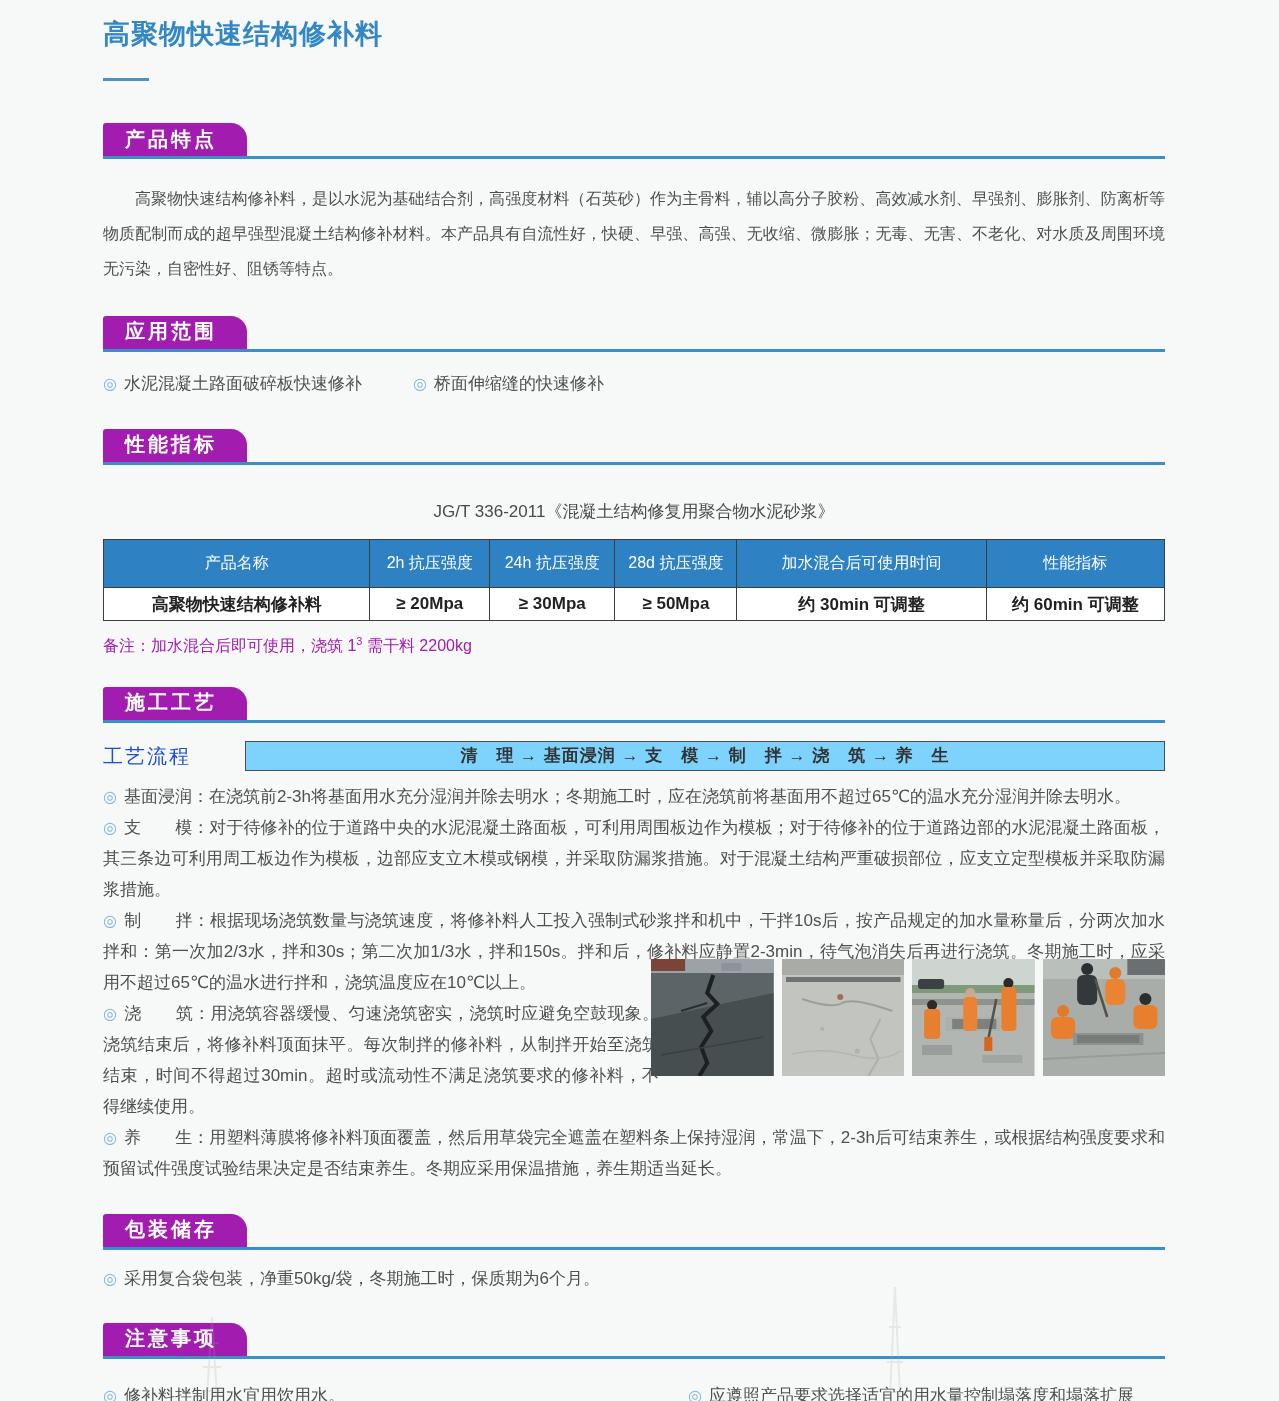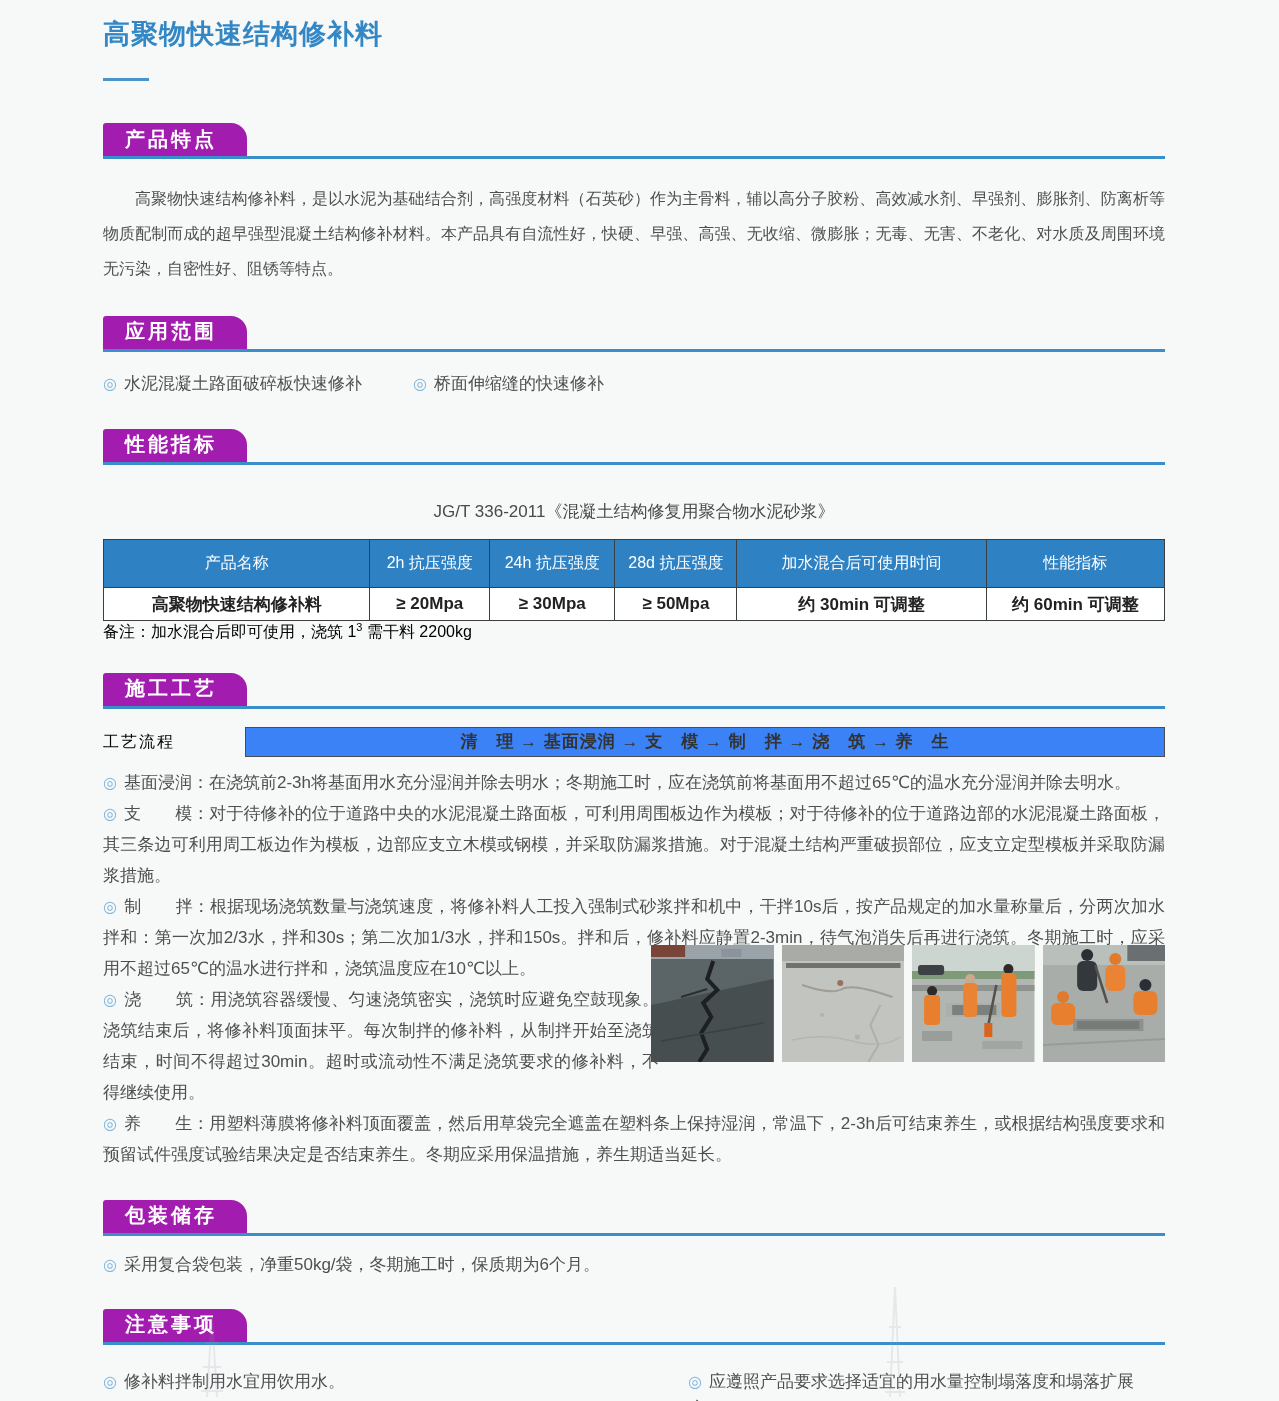--- a/index.html
+++ b/index.html
@@ -39,28 +39,28 @@
   .std-line { margin-top:35px; text-align:center; font-size:17px; color:#4a4a4a; }
   table.perf { border-collapse:collapse; width:100%; margin-top:16px; table-layout:fixed; }
   table.perf th {
     background:#2E82C4; color:#fff; font-size:16px; font-weight:normal;
     border:1px solid #3b3f42; height:48px; padding:0;
   }
   table.perf td {
     background:#fff; color:#222; font-size:17px; font-weight:600;
     border:1px solid #3b3f42; height:33px; text-align:center; padding:2px;
   }
-  .note-line { margin-top:0; font-size:16px; color:#000000; }
+  .note-line { margin-top:14px; font-size:16px; color:#a21caf; }
   .note-line sup { font-size:11px; }
 
   
   .flow-row { display:flex; align-items:center; margin-top:18px; }
-  .flow-label { font-size:16px; color:#000000; width:142px; letter-spacing:2px; }
+  .flow-label { font-size:20px; color:#1d4ed8; width:142px; letter-spacing:2px; }
   .flow-box {
-    flex:1; border:1px solid #4a4e52; background:#3b82f6;
+    flex:1; border:1px solid #4a4e52; background:#7dd3fc;
     font-size:17px; font-weight:600; color:#333; text-align:center;
     line-height:28px; letter-spacing:1px;
   }
   .steps { position:relative; margin-top:10px; }
   .step { font-size:17px; line-height:31px; color:#4f4f4f; text-align:justify; }
   .step.narrow { max-width:556px; }
   .photo-strip {
     position:absolute; top:178px; right:0; width:514px; height:117px;
     display:flex; gap:8px;
   }

